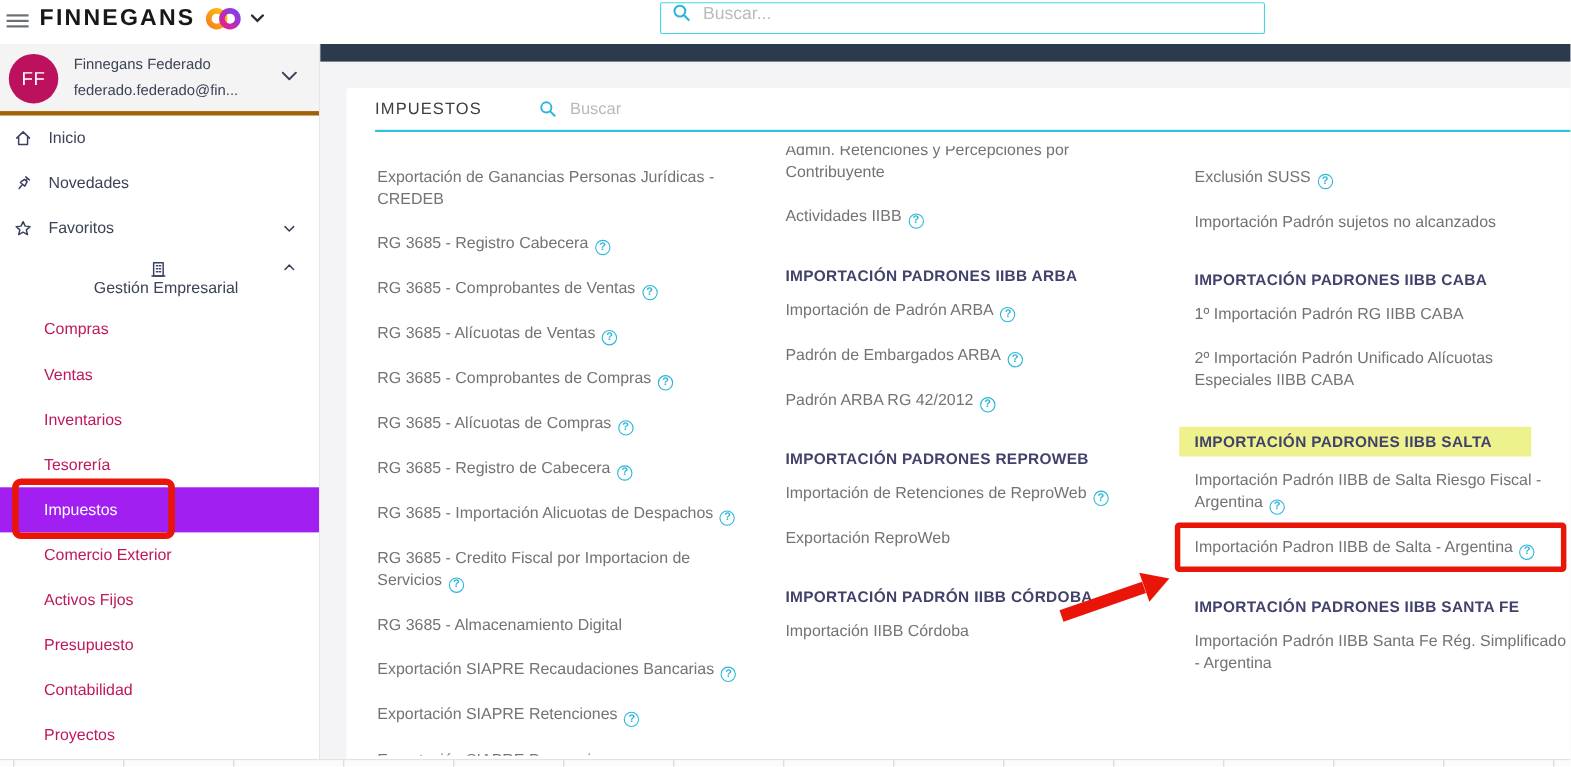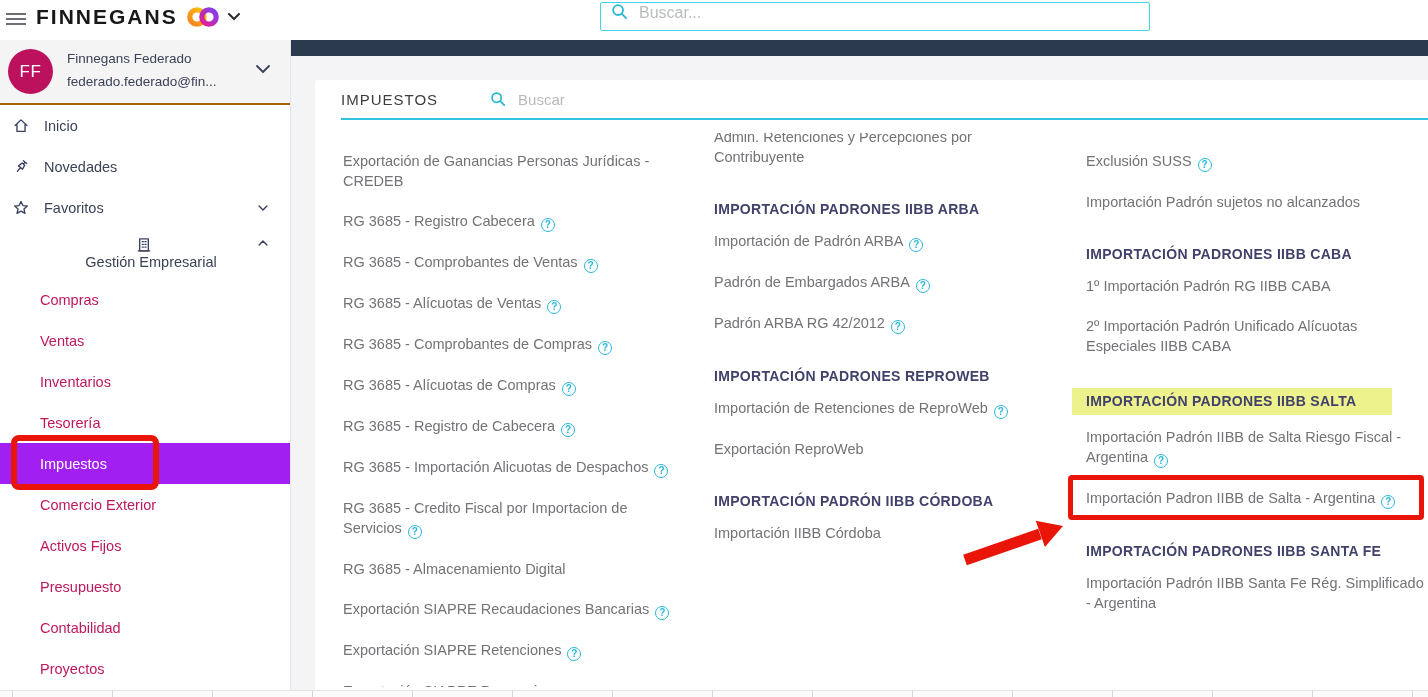--- a/index.html
+++ b/index.html
@@ -17,21 +17,21 @@
   .logo-caret{margin-left:8px;}
   .top-search{position:absolute;left:600px;top:2px;width:550px;height:29px;
       border:1px solid #45d5e8;border-radius:2px;background:#fff;display:flex;align-items:flex-start;padding:0 10px;}
   .top-search input{border:0;outline:0;flex:1;font-size:16px;color:#555;margin-left:9px;
       font-family:inherit;background:transparent;}
   .top-search input::placeholder{color:#b9bcbe;}
 
   
   .sidebar{position:absolute;left:0;top:40px;width:291px;height:650px;background:#fff;
       border-right:1px solid #e6e6ea;z-index:4;}
-  .user{position:relative;height:65px;background:#f4f4f5;border-bottom:2px solid #a16207;}
+  .user{position:relative;height:65px;background:#f4f4f5;border-bottom:4px solid #a16207;}
   .avatar{position:absolute;left:8px;top:9px;width:45px;height:45px;border-radius:50%;
       background:#bc125e;color:#fff;font-size:17px;display:flex;align-items:center;justify-content:center;letter-spacing:.5px;}
   .user-name{position:absolute;left:67px;top:11px;font-size:13.5px;color:#3c4257;}
   .user-email{position:absolute;left:67px;top:34px;font-size:13.5px;color:#3c4257;}
   .user-caret{position:absolute;right:20px;top:25px;cursor:pointer;}
 
   .nav{position:absolute;left:0;top:65px;width:100%;}
   .nav-item{position:relative;height:41px;display:flex;align-items:center;padding-left:12px;cursor:pointer;
       color:#3c4257;font-size:14.5px;}
   .nav-item.gap{margin-top:8px;flex-direction:column;}
@@ -212,20 +212,21 @@
             <div class="row link"><span class="lbl">RG 3685 - Credito Fiscal por Importacion de
 Servicios</span><span class="help">?</span></div>
             <div class="row link"><span class="lbl">RG 3685 - Almacenamiento Digital</span></div>
             <div class="row link"><span class="lbl">Exportación SIAPRE Recaudaciones Bancarias</span><span class="help">?</span></div>
             <div class="row link"><span class="lbl">Exportación SIAPRE Retenciones</span><span class="help">?</span></div>
             <div class="row link"><span class="lbl">Exportación SIAPRE Percepciones</span></div>
           </div>
         <div class="col col2">
             <div class="row link"><span class="lbl">Admin. Retenciones y Percepciones por
 Contribuyente</span></div>
+            <div class="row link"><span class="lbl">Actividades IIBB</span><span class="help">?</span></div>
             <div class="row header"><span class="lbl">IMPORTACIÓN PADRONES IIBB ARBA</span></div>
             <div class="row link"><span class="lbl">Importación de Padrón ARBA</span><span class="help">?</span></div>
             <div class="row link"><span class="lbl">Padrón de Embargados ARBA</span><span class="help">?</span></div>
             <div class="row link"><span class="lbl">Padrón ARBA RG 42/2012</span><span class="help">?</span></div>
             <div class="row header"><span class="lbl">IMPORTACIÓN PADRONES REPROWEB</span></div>
             <div class="row link"><span class="lbl">Importación de Retenciones de ReproWeb</span><span class="help">?</span></div>
             <div class="row link"><span class="lbl">Exportación ReproWeb</span></div>
             <div class="row header"><span class="lbl">IMPORTACIÓN PADRÓN IIBB CÓRDOBA</span></div>
             <div class="row link"><span class="lbl">Importación IIBB Córdoba</span></div>
           </div>

